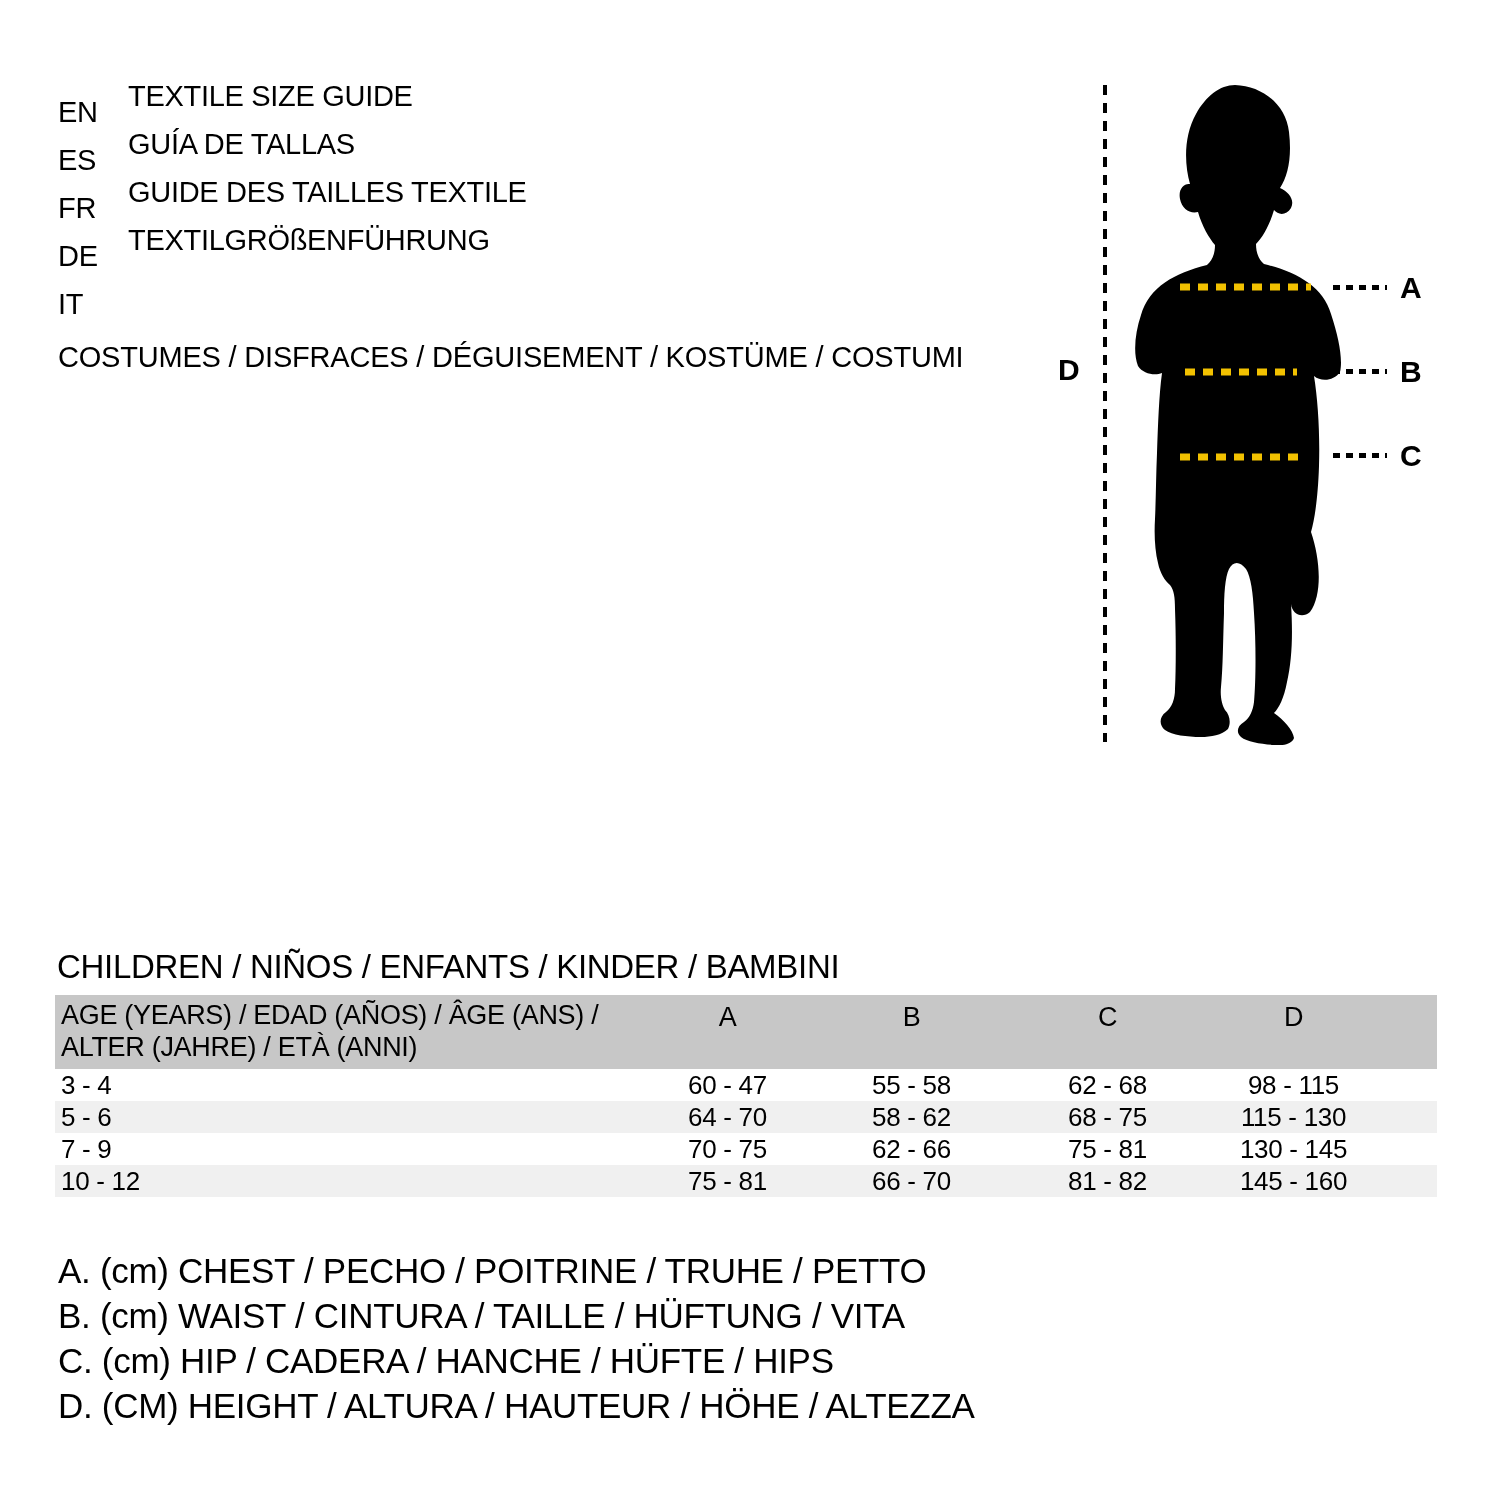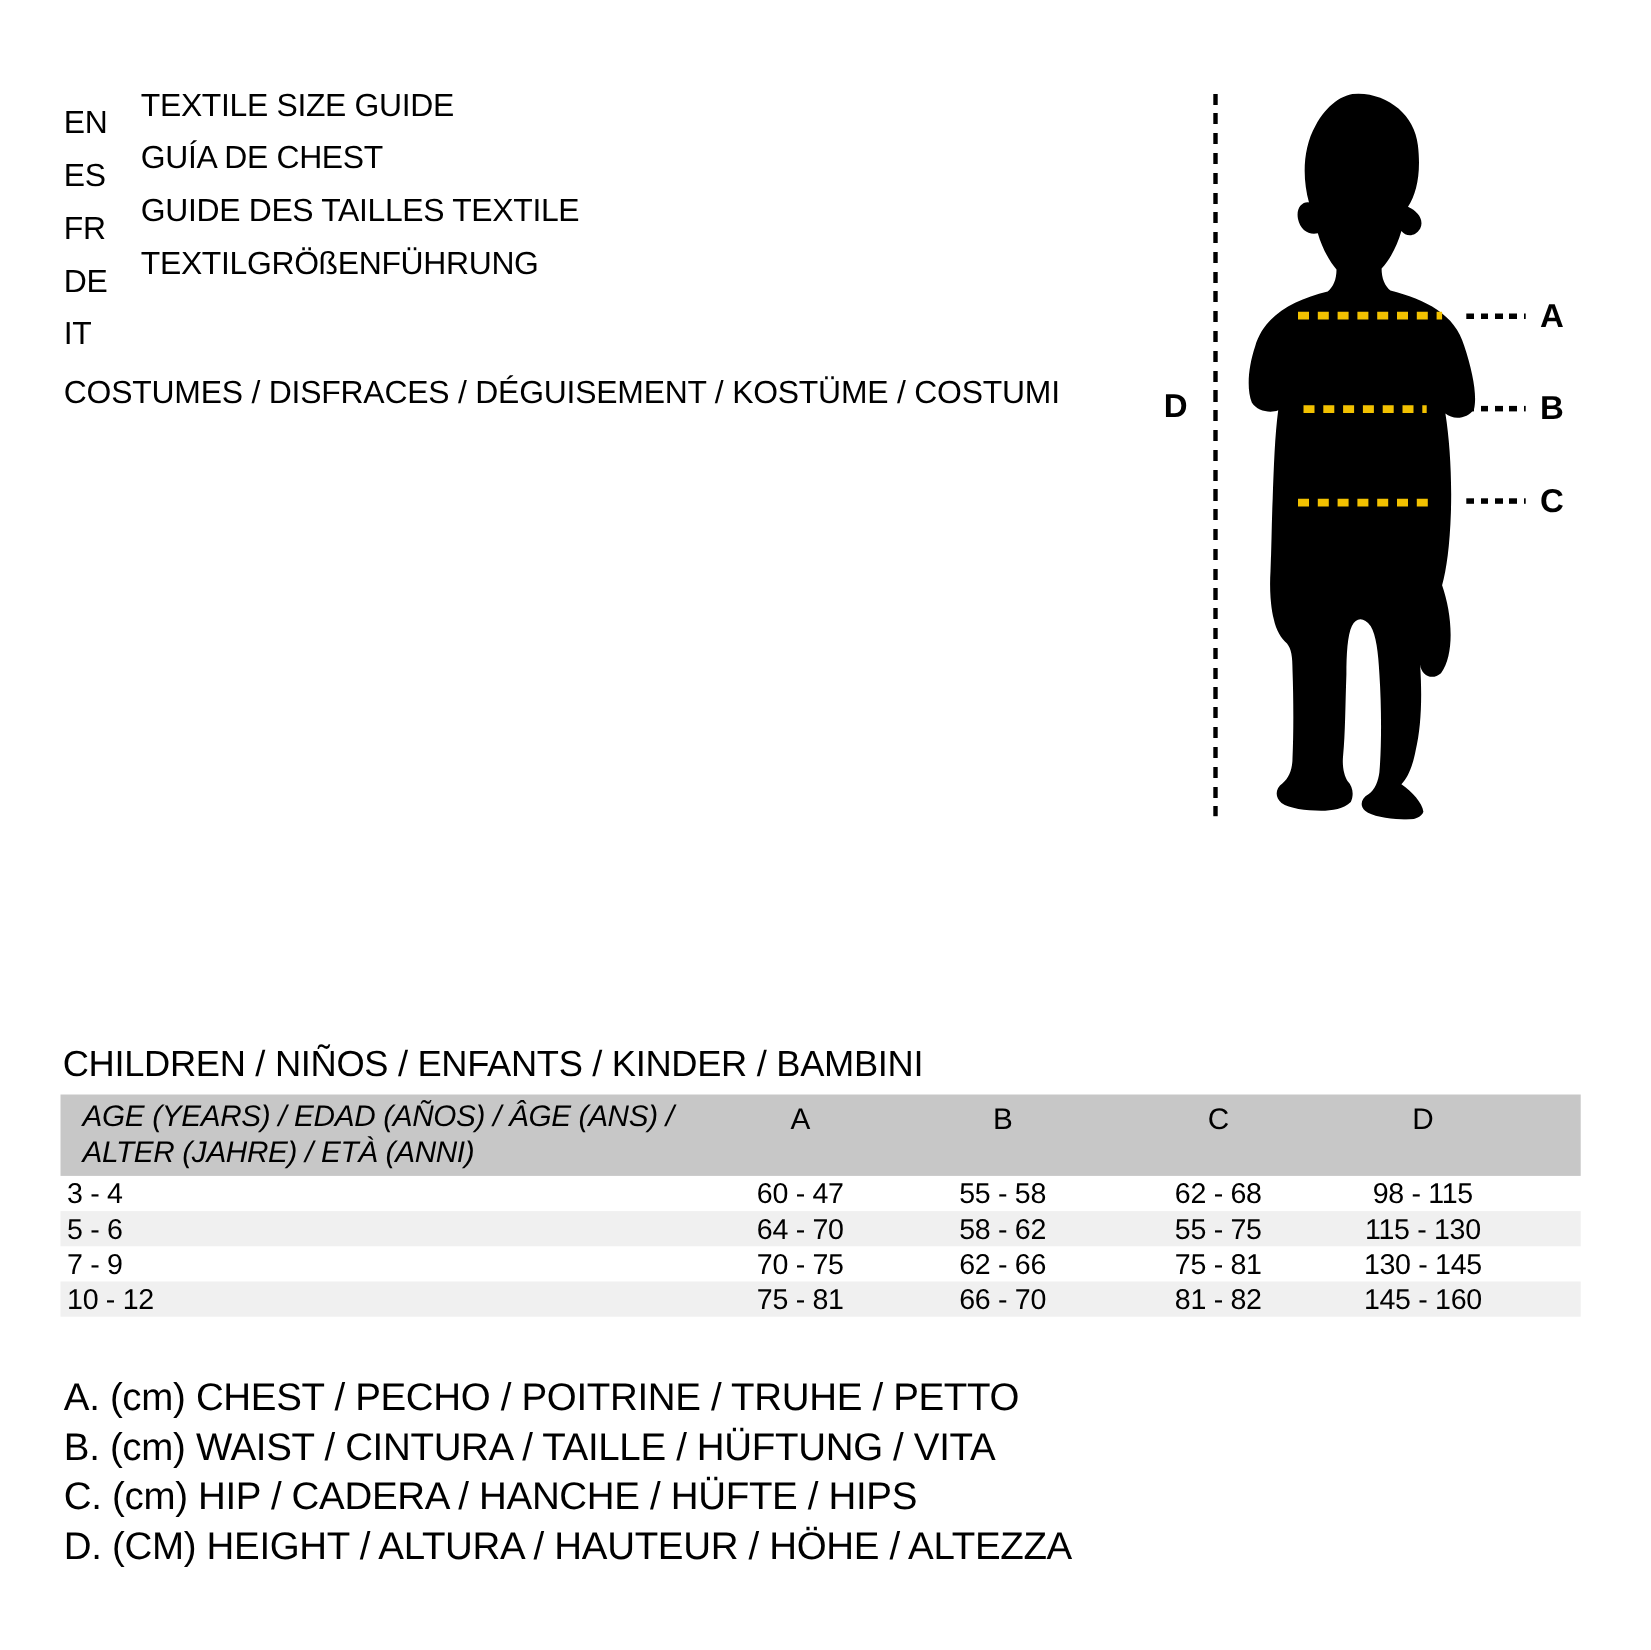--- a/index.html
+++ b/index.html
@@ -40,42 +40,42 @@
   .label-c{left:1400px;top:439px;}
   .label-d{left:1058px;top:353px;}
   
   .section-title{position:absolute;left:57px;top:948px;font-size:33px;letter-spacing:-0.3px;white-space:nowrap;}
   
   .size-table{position:absolute;left:55px;top:995px;width:1382px;}
   .t-row{display:grid;grid-template-columns:580px 185px 183px 209px 163px 62px;}
   .t-header{background:var(--header-bg);padding:4px 0 6px 0;}
   .t-header .t-cell{font-size:27px;line-height:32px;letter-spacing:-0.3px;}
   .t-col-letter{text-align:center;padding-top:2px;}
-  .age-head{padding-left:20px;font-style:italic;}
+  .age-head{padding-left:6px;}
   .t-data{height:32px;align-items:center;font-size:26px;letter-spacing:-0.3px;}
   .t-data .t-cell{text-align:center;}
   .t-data .age-cell{text-align:left;padding-left:6px;}
   .t-data.alt{background:var(--row-alt);}
   
   .legend{position:absolute;left:58px;top:1248px;}
   .legend-row{height:45px;display:flex;align-items:center;font-size:35px;letter-spacing:-0.3px;white-space:nowrap;}
 </style>
 </head>
 <body>
 
 <div class="canvas">
 
   <div class="lang-list">
     <div class="lang-row">
       <span class="lang-code">EN</span>
       <span class="lang-label">TEXTILE SIZE GUIDE</span>
     </div>
     <div class="lang-row">
       <span class="lang-code">ES</span>
-      <span class="lang-label">GUÍA DE CHEST</span>
+      <span class="lang-label">GUÍA DE TALLAS</span>
     </div>
     <div class="lang-row">
       <span class="lang-code">FR</span>
       <span class="lang-label">GUIDE DES TAILLES TEXTILE</span>
     </div>
     <div class="lang-row">
       <span class="lang-code">DE</span>
       <span class="lang-label">TEXTILGRÖßENFÜHRUNG</span>
     </div>
     <div class="lang-row">
@@ -169,21 +169,21 @@
       <div class="t-cell">60 - 47</div>
       <div class="t-cell">55 - 58</div>
       <div class="t-cell">62 - 68</div>
       <div class="t-cell">98 - 115</div>
       <div class="t-cell"></div>
     </div>
     <div class="t-row t-data alt">
       <div class="t-cell age-cell">5 - 6</div>
       <div class="t-cell">64 - 70</div>
       <div class="t-cell">58 - 62</div>
-      <div class="t-cell">55 - 75</div>
+      <div class="t-cell">68 - 75</div>
       <div class="t-cell">115 - 130</div>
       <div class="t-cell"></div>
     </div>
     <div class="t-row t-data">
       <div class="t-cell age-cell">7 - 9</div>
       <div class="t-cell">70 - 75</div>
       <div class="t-cell">62 - 66</div>
       <div class="t-cell">75 - 81</div>
       <div class="t-cell">130 - 145</div>
       <div class="t-cell"></div>

